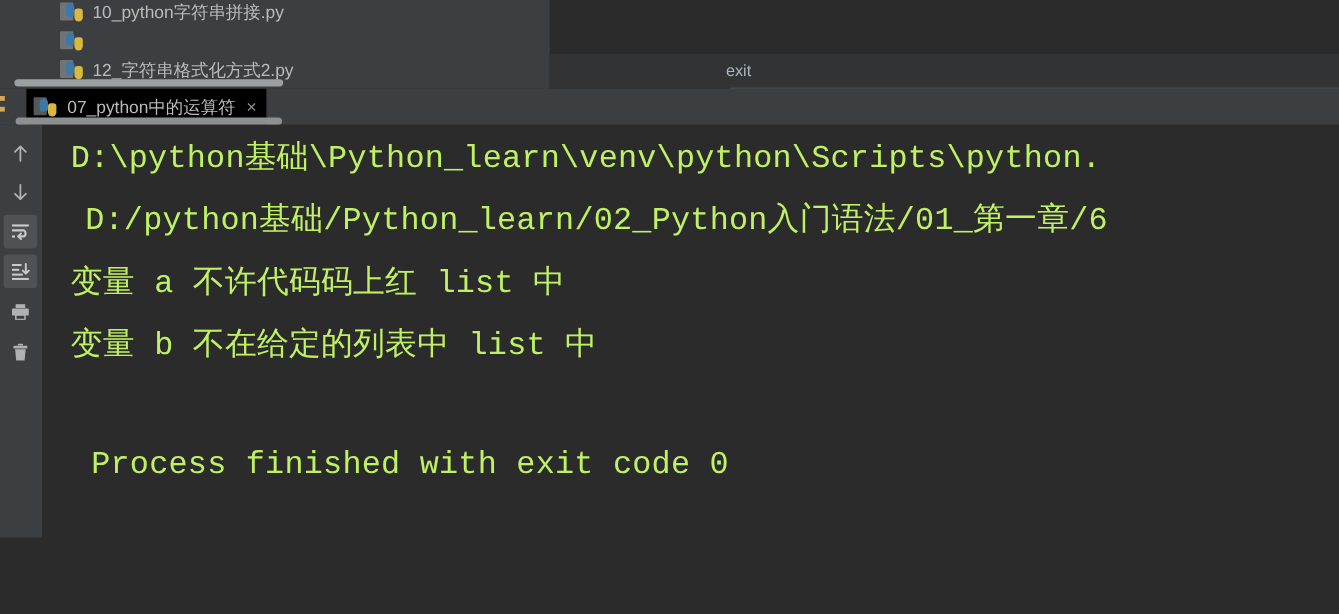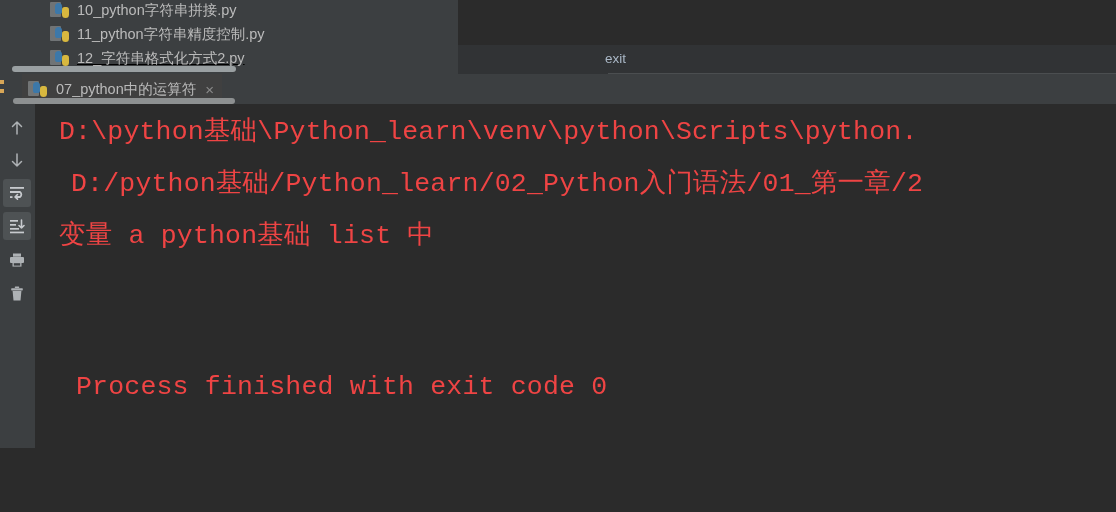--- a/index.html
+++ b/index.html
@@ -137,21 +137,21 @@
     left: 0;
     width: 4px; height: 4px;
     background: #d8a657;
   }
   .tab {
     position: absolute;
     left: 22px; top: 74px;
     height: 30px;
     display: flex;
     align-items: center;
-    background: #404040;
+    background: #000000;
     padding: 0 8px 0 10px;
   }
   .tab .py-ico { width: 16px; height: 16px; margin-right: 8px; position: relative; }
   .tab-label {
     color: #bbbbbb;
     font-size: 14.5px;
     margin-right: 9px;
   }
   .tab-close {
     color: #8a8a8a;
@@ -182,21 +182,21 @@
   .console {
     position: absolute;
     left: 35px; top: 104px;
     width: 1081px; height: 408px;
     background: #2b2b2b;
     overflow: hidden;
   }
   .con-line {
     position: absolute;
     left: 24px;
-    color: #ef4444;
+    color: #bef264;
     font-size: 26.5px;
     font-family: "Liberation Mono", monospace;
     white-space: pre;
     letter-spacing: 0.2px;
   }
   .con-line.indented { left: 36px; }
   .watermark {
     position: absolute;
     right: 28px; bottom: 16px;
     color: #9a9a9a;
@@ -244,23 +244,22 @@
           <span class="py-yellow"></span>
       </span>
       <span class="file-label">10_python字符串拼接.py</span>
     </div>
     <div class="file-row" style="top:22px;">
       <span class="py-ico">
         <span class="py-doc"></span>
           <span class="py-blue"></span>
           <span class="py-yellow"></span>
       </span>
-      <span class="file-label">11_python字符串精度控制.py</span>
-    </div>
-    <div class="file-row" style="top:46px;text-decoration:underline;">
+    </div>
+    <div class="file-row" style="top:46px;">
       <span class="py-ico">
         <span class="py-doc"></span>
           <span class="py-blue"></span>
           <span class="py-yellow"></span>
       </span>
       <span class="file-label">12_字符串格式化方式2.py</span>
     </div>
     <div class="filetree-scroll-track"></div>
   </div>
 
@@ -332,18 +331,19 @@
       <svg class="tb-ico" width="18" height="18" viewBox="0 0 18 18" aria-hidden="true">
         <rect x="3.2" y="3.2" width="11.6" height="2.2" rx="0.6" fill="#aeb2b5"></rect>
         <rect x="6.8" y="1.4" width="4.4" height="1.6" rx="0.6" fill="#aeb2b5"></rect>
         <path d="M4.6 6 h8.8 l-0.9 9.4 h-7 Z" fill="#aeb2b5"></path>
       </svg>
     </div>
   </div>
 
   <div class="console">
     <div class="con-line" style="top:8px;">D:\python基础\Python_learn\venv\python\Scripts\python.</div>
-    <div class="con-line indented" style="top:60px;">D:/python基础/Python_learn/02_Python入门语法/01_第一章/2</div>
-    <div class="con-line" style="top:112px;">变量 a python基础 list 中</div>
+    <div class="con-line indented" style="top:60px;">D:/python基础/Python_learn/02_Python入门语法/01_第一章/6</div>
+    <div class="con-line" style="top:112px;">变量 a 不许代码码上红 list 中</div>
+    <div class="con-line" style="top:164px;">变量 b 不在给定的列表中 list 中</div>
     <div class="con-line" style="top:268px;margin-left:17px;">Process finished with exit code 0</div>
   </div>
 
 </div>
 
 </body></html>

